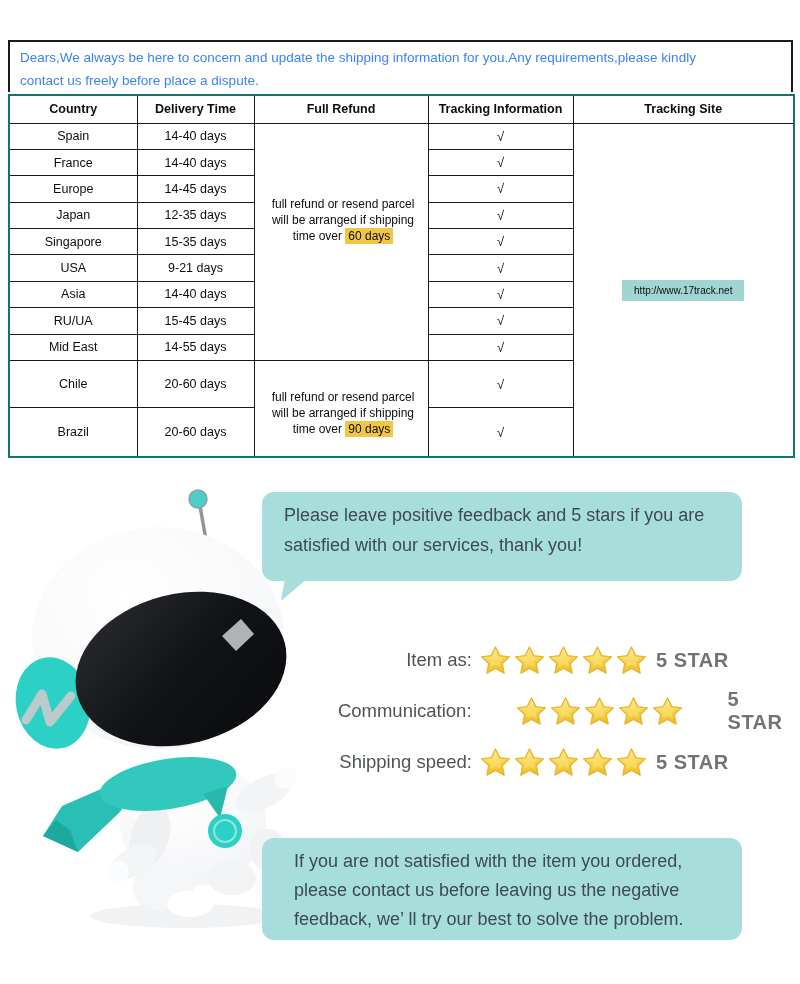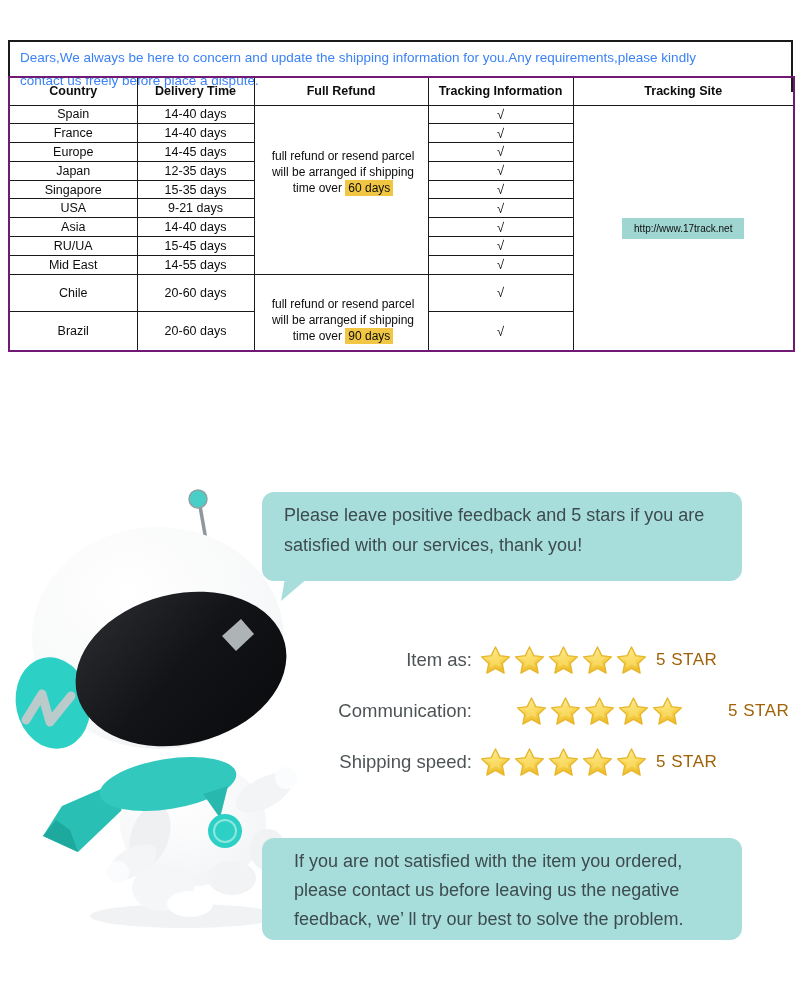--- a/index.html
+++ b/index.html
@@ -9,30 +9,30 @@
     font-family: "Liberation Sans", sans-serif; color: #0d0d0d; overflow: hidden;
   }
   
   .info-box {
     position: absolute; left: 8px; top: 40px; width: 785px; height: 52px;
     border: 2px solid #1a1a1a; border-bottom: none;
     padding: 4px 10px 0 10px; font-size: 13.5px; line-height: 23px; color: #3b82f6;
   }
   
   .ship-table {
-    position: absolute; left: 8px; top: 76px; width: 785px; height: 276px;
+    position: absolute; left: 8px; top: 94px; width: 785px; height: 364px;
     border-collapse: collapse; table-layout: fixed; font-size: 12.5px;
-    border: 2px solid #701a75;
+    border: 2px solid #0f766e;
   }
   .ship-table th, .ship-table td {
     border: 1.5px solid #1a1a1a; text-align: center; vertical-align: middle;
     overflow: hidden;
   }
   .ship-table th { height: 28px; font-size: 12.5px; font-weight: bold; }
-  .refund-cell { text-align: left; padding: 16px 4px 0 8px; font-size: 12px; line-height: 16px; }
+  .refund-cell { text-align: left; padding: 9px 4px 0 8px; font-size: 12px; line-height: 16px; }
   .refund-top { padding-bottom: 52px; }
   .hl { background: var(--hl-yellow, #f0c643); padding: 1px 3px; }
   .check { font-size: 13px; }
   .site-cell { text-align: center; }
   .site-link { background: var(--hl-teal, #9fd6d2); padding: 5px 12px; font-size: 10px; white-space: nowrap; }
   
   .bubble {
     position: absolute; background: var(--bubble, #a7dedc); border-radius: 12px;
     color: #3d4b4e; font-size: 18px;
   }
@@ -42,21 +42,21 @@
   .bubble-bottom { left: 262px; top: 838px; width: 480px; height: 102px; padding: 9px 0 0 0; }
   .bubble-bottom .line { line-height: 29px; padding-left: 32px; }
   
   .rating-row { position: absolute; left: 302px; height: 34px; display: flex; align-items: center; }
   .rating-row.r0 { top: 643px; }
   .rating-row.r1 { top: 694px; gap: 36px; }
   .rating-row.r2 { top: 745px; }
   .rating-label { width: 178px; text-align: right; font-size: 18.5px; color: #4e5456; padding-right: 8px; }
   .stars { display: flex; gap: 3px; align-items: center; }
   .star { width: 31px; height: 31px; filter: drop-shadow(0 0 1px rgba(255,255,255,0.9)); }
-  .rating-suffix { margin-left: 9px; font-size: 17px; color: #a16207; letter-spacing: 0.5px; }
+  .rating-suffix { margin-left: 9px; font-size: 20px; color: #737373; letter-spacing: 0.5px; font-weight: bold; }
   
   .robot { position: absolute; left: 0px; top: 478px; width: 300px; height: 470px; }
 </style>
 </head>
 <body>
 
 <div class="page">
 
   <div class="info-box">
     <div>Dears,We always be here to concern and update the shipping information for you.Any requirements,please kindly</div>

